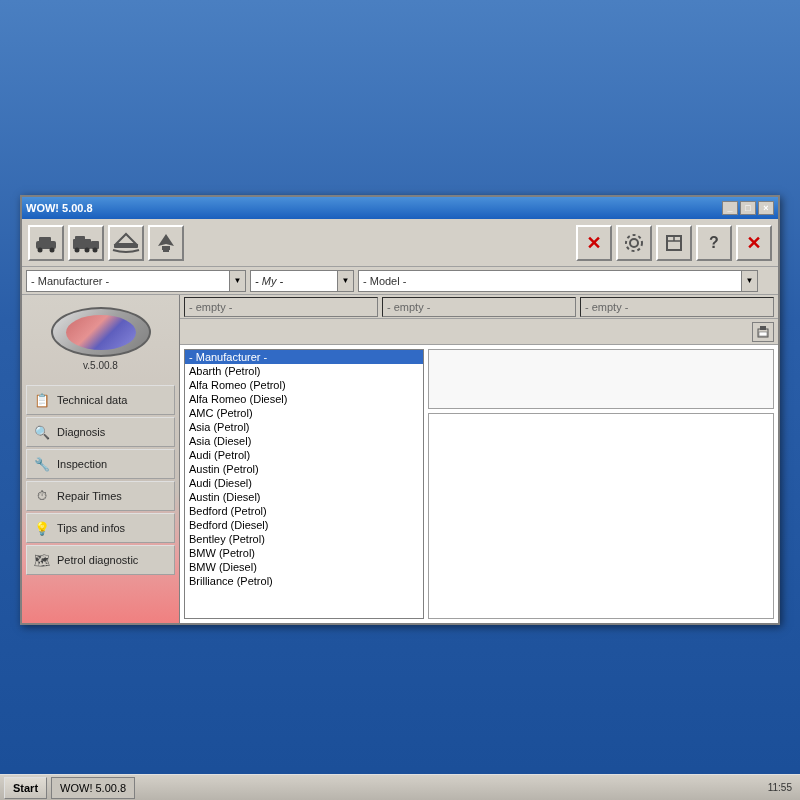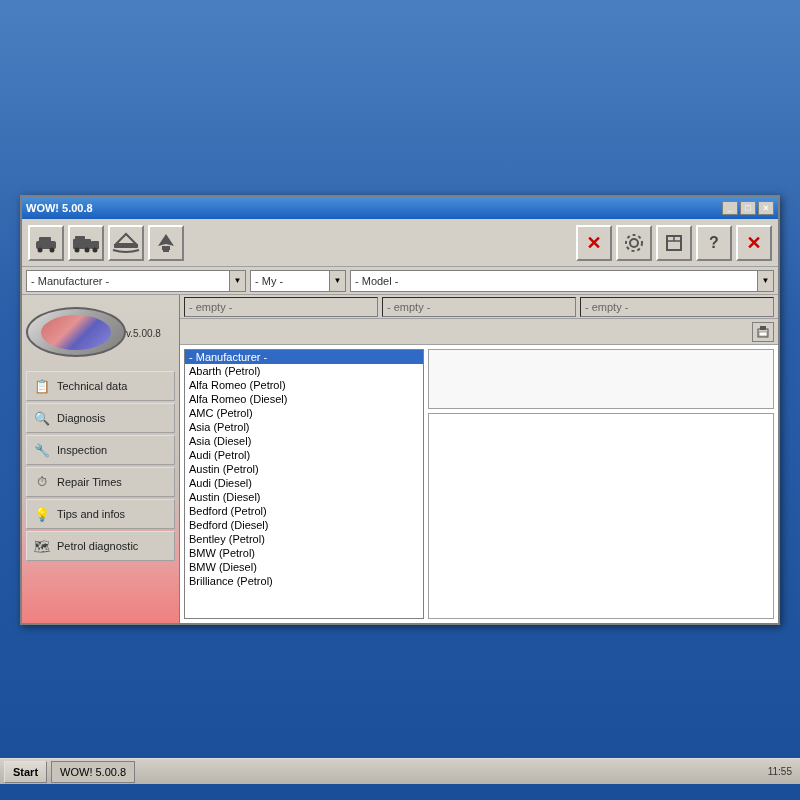--- a/index.html
+++ b/index.html
@@ -134,21 +134,22 @@
       padding: 0 4px;
       cursor: pointer;
       position: relative;
     }
 
     .selector-combo-manufacturer {
       width: 220px;
     }
 
     .selector-combo-my {
-      width: 96px;
+      width: 104px;
+      font-style: italic;
     }
 
     .selector-combo-model {
       flex: 1;
     }
 
     .combo-arrow {
       width: 16px;
       height: 100%;
       background: #d4d0c8;
@@ -179,21 +180,21 @@
       background: linear-gradient(180deg, #d4d0c8 0%, #c8c0b8 60%, #e8a0a0 80%, #f08080 100%);
       border-right: 1px solid #808080;
       display: flex;
       flex-direction: column;
       padding: 4px;
       gap: 2px;
     }
 
     .logo-area {
       display: flex;
-      flex-direction: row;
+      flex-direction: column;
       align-items: center;
       padding: 8px 0;
       margin-bottom: 4px;
     }
 
     .logo-oval {
       width: 100px;
       height: 50px;
       background: linear-gradient(135deg, #e0e0e0 0%, #a0a0a0 50%, #808080 100%);
       border-radius: 50%;
@@ -344,21 +345,21 @@
     }
 
     .text-area-box {
       flex: 1;
       border: 1px solid #a0a0a0;
       background: white;
     }
 
     .taskbar {
       position: fixed;
-      bottom: 16px;
+      bottom: 0;
       left: 0;
       width: 800px;
       height: 26px;
       background: linear-gradient(180deg, #d4d0c8 0%, #b8b4ac 100%);
       border-top: 1px solid #e0e0e0;
       display: flex;
       align-items: center;
       padding: 0 4px;
       gap: 4px;
       z-index: 100;
@@ -499,21 +500,21 @@
 
     <div class="selectors-row">
       <div class="selector-combo selector-combo-manufacturer">
         <span class="combo-text">- Manufacturer -</span>
         <span class="combo-arrow">▼</span>
       </div>
       <div class="selector-combo selector-combo-my">
         <span class="combo-text">- My -</span>
         <span class="combo-arrow">▼</span>
       </div>
-      <div class="selector-combo selector-combo-model" style="flex:1; margin-right:0;">
+      <div class="selector-combo selector-combo-model" style="flex:1; margin-right:16px;">
         <span class="combo-text">- Model -</span>
         <span class="combo-arrow">▼</span>
       </div>
     </div>
 
     <div class="content-area">
 
       <div class="sidebar">
         <div class="logo-area">
           <div class="logo-oval">

